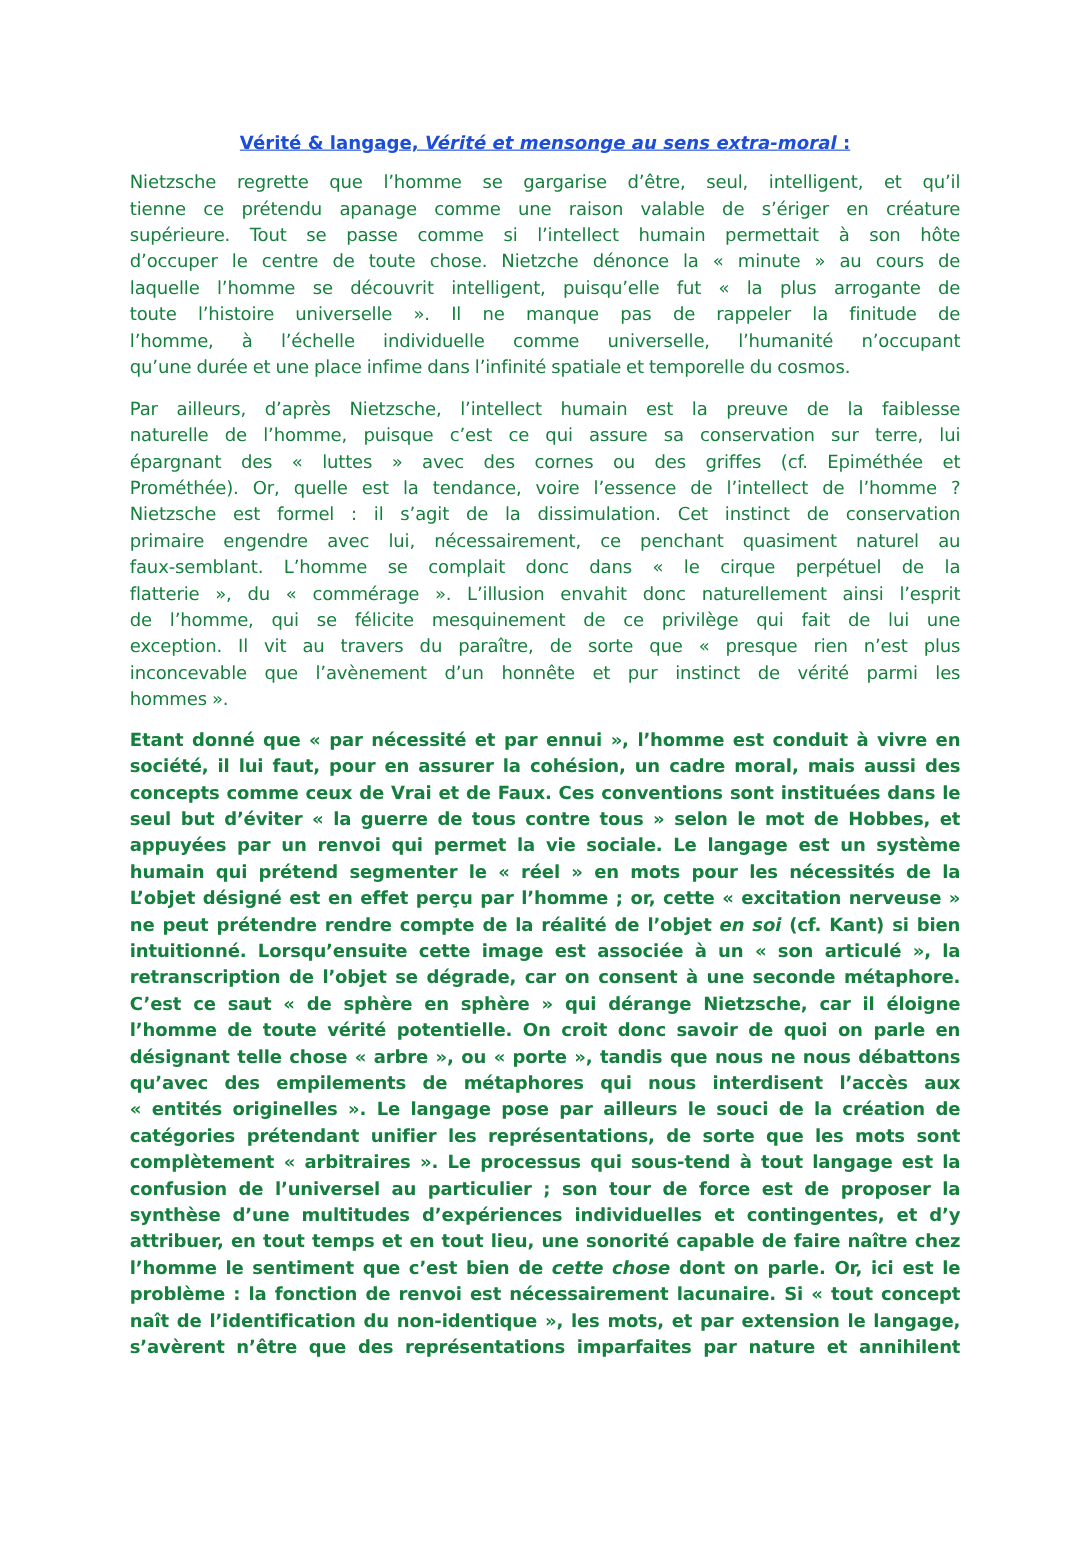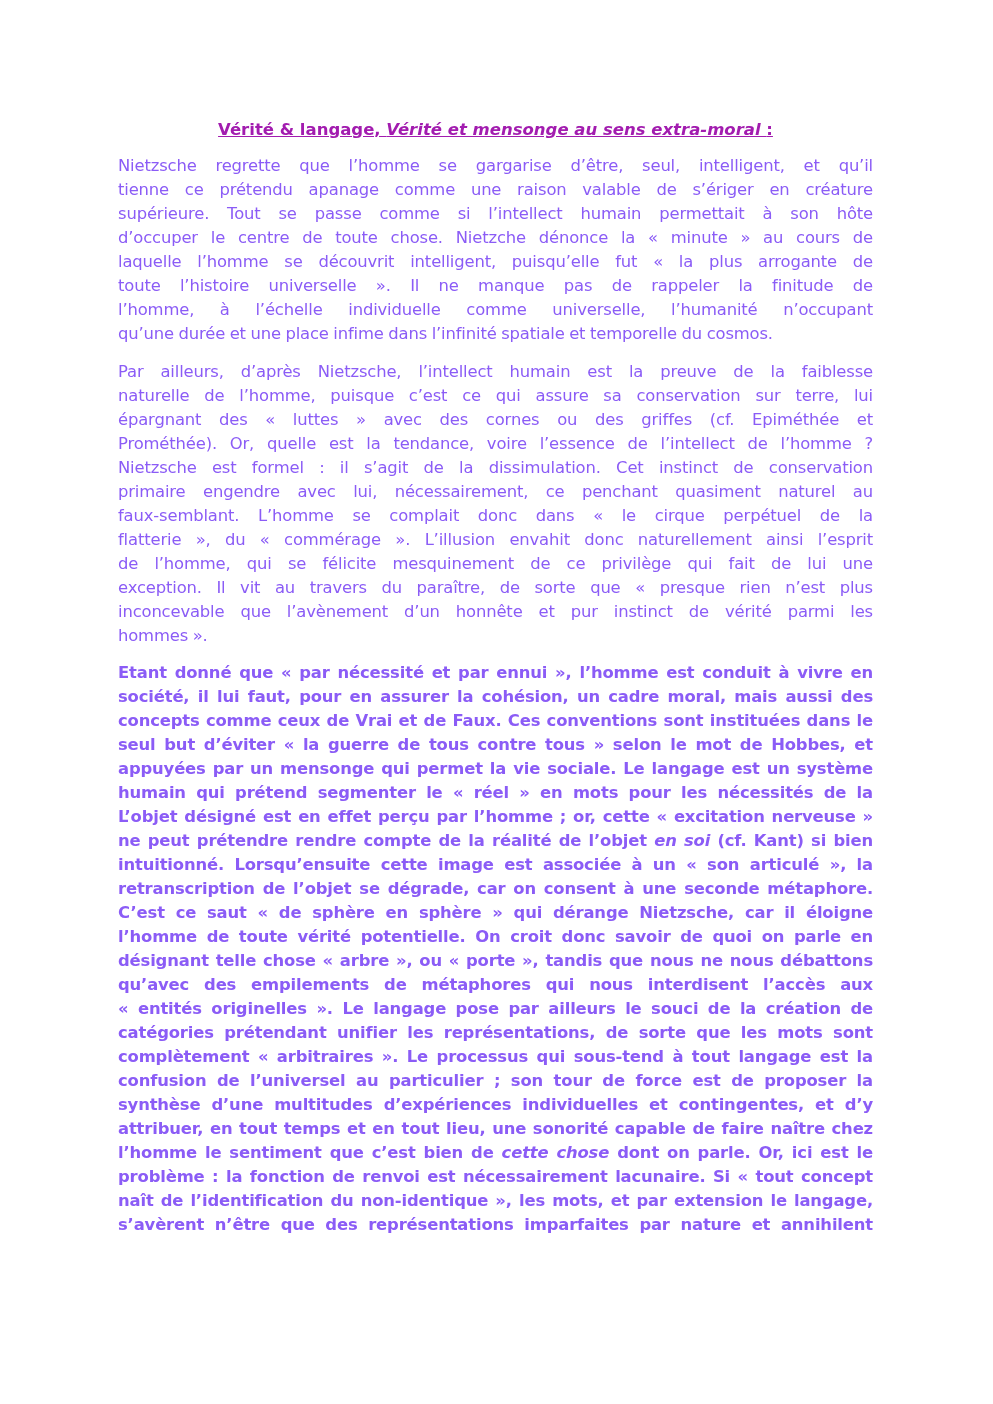--- a/index.html
+++ b/index.html
@@ -1,26 +1,26 @@
 <!DOCTYPE html>
 <html><head>
 <meta charset="utf-8">
 <style>
   html, body { margin: 0; padding: 0; background: #ffffff; }
   body { width: 993px; height: 1404px; position: relative; overflow: hidden; }
   .page { position: absolute; left: 0; top: 0; width: 993px; height: 1404px; background: #ffffff; }
   .title {
     position: absolute; left: 118px; width: 755px; top: 118px;
     text-align: center; font-family: "DejaVu Sans", sans-serif; font-size: 16.5px;
-    font-weight: bold; color: #a21caf; line-height: 24px; text-decoration: underline;
+    font-weight: bold; color: #1d4ed8; line-height: 24px; text-decoration: underline;
   }
   .title .it { font-style: italic; }
   .para { position: absolute; left: 118px; width: 755px; }
   .line {
-    font-family: "DejaVu Sans", sans-serif; font-size: 16.4px; color: #8b5cf6;
+    font-family: "DejaVu Sans", sans-serif; font-size: 16.4px; color: #15803d;
     height: 24px; line-height: 24px; white-space: nowrap;
     text-align: justify; text-align-last: justify; letter-spacing: -0.15px;
     word-spacing: -0.5px;
   }
   .line.last { text-align-last: left; }
   .line .it { font-style: italic; }
   #p1 { top: 154px; }
   #p2 { top: 360px; }
   #p3 { top: 661px; font-weight: bold; }
 </style>
@@ -53,21 +53,21 @@
       <div class="line">de l’homme, qui se félicite mesquinement de ce privilège qui fait de lui une</div>
       <div class="line">exception. Il vit au travers du paraître, de sorte que « presque rien n’est plus</div>
       <div class="line">inconcevable que l’avènement d’un honnête et pur instinct de vérité parmi les</div>
       <div class="line last">hommes ».</div>
     </div>
   <div class="para" id="p3">
       <div class="line">Etant donné que « par nécessité et par ennui », l’homme est conduit à vivre en</div>
       <div class="line">société, il lui faut, pour en assurer la cohésion, un cadre moral, mais aussi des</div>
       <div class="line">concepts comme ceux de Vrai et de Faux. Ces conventions sont instituées dans le</div>
       <div class="line">seul but d’éviter « la guerre de tous contre tous » selon le mot de Hobbes, et</div>
-      <div class="line">appuyées par un mensonge qui permet la vie sociale. Le langage est un système</div>
+      <div class="line">appuyées par un renvoi qui permet la vie sociale. Le langage est un système</div>
       <div class="line">humain qui prétend segmenter le « réel » en mots pour les nécessités de la</div>
       <div class="line">L’objet désigné est en effet perçu par l’homme ; or, cette « excitation nerveuse »</div>
       <div class="line"><span>ne peut prétendre rendre compte de la réalité de l’objet </span><span class="it">en soi</span><span> (cf. Kant) si bien</span></div>
       <div class="line">intuitionné. Lorsqu’ensuite cette image est associée à un « son articulé », la</div>
       <div class="line">retranscription de l’objet se dégrade, car on consent à une seconde métaphore.</div>
       <div class="line">C’est ce saut « de sphère en sphère » qui dérange Nietzsche, car il éloigne</div>
       <div class="line">l’homme de toute vérité potentielle. On croit donc savoir de quoi on parle en</div>
       <div class="line">désignant telle chose « arbre », ou « porte », tandis que nous ne nous débattons</div>
       <div class="line">qu’avec des empilements de métaphores qui nous interdisent l’accès aux</div>
       <div class="line">« entités originelles ». Le langage pose par ailleurs le souci de la création de</div>

